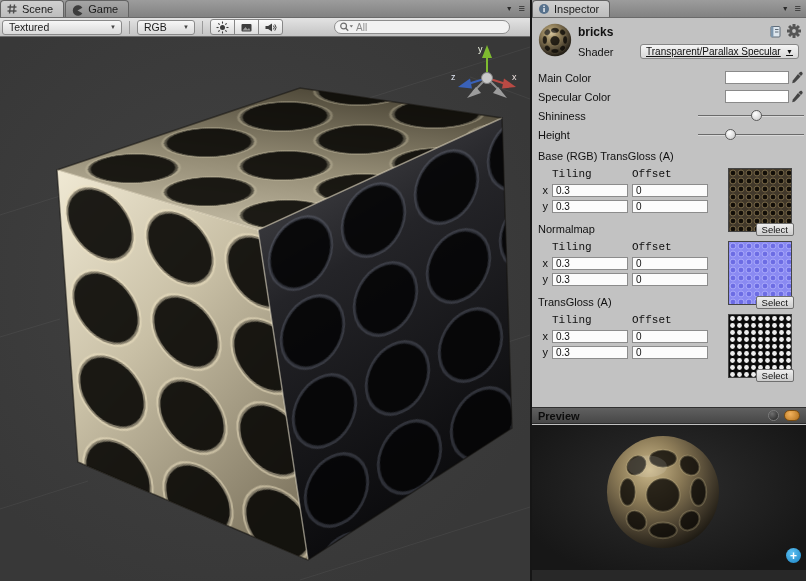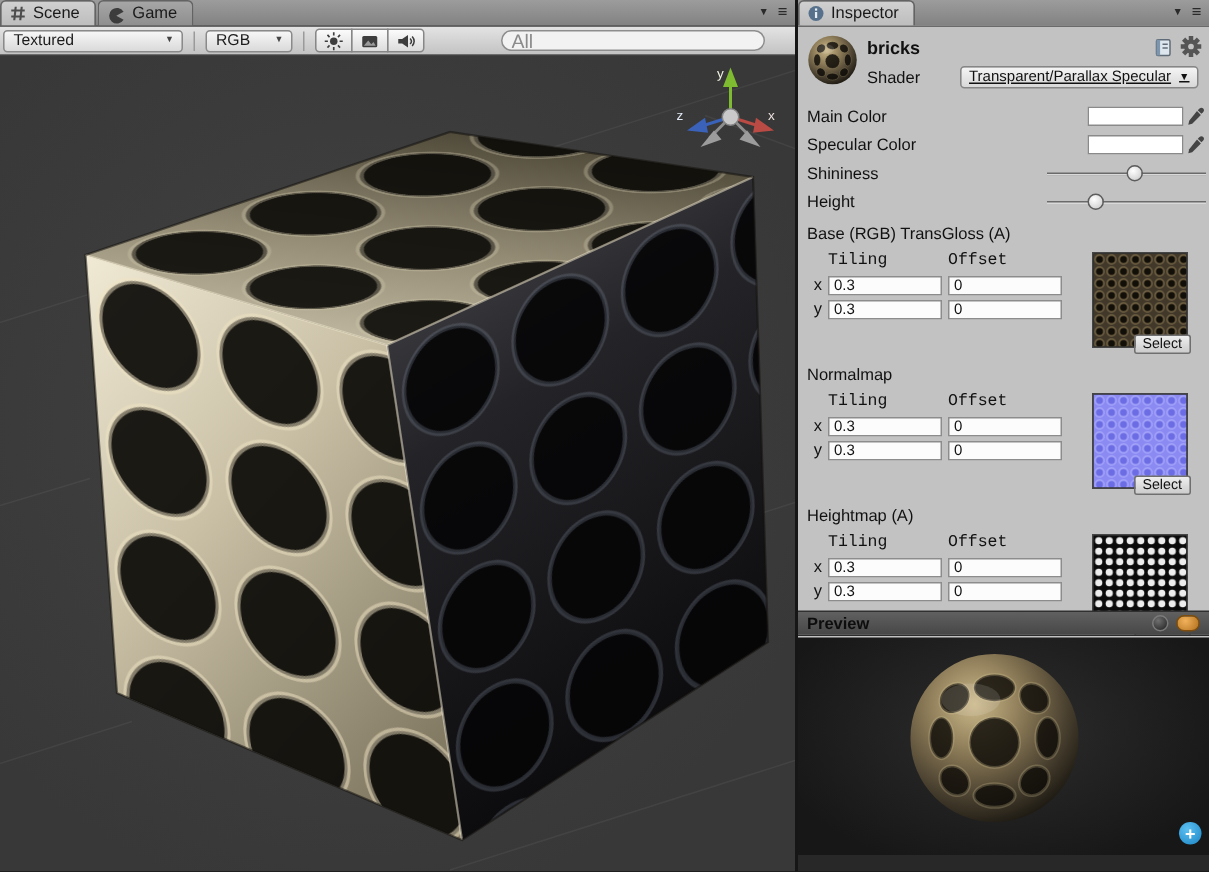--- a/index.html
+++ b/index.html
@@ -47,21 +47,21 @@
   }
   .tb-btn:first-child { border-radius:3px 0 0 3px; margin-left:0; }
   .tb-btn:last-child { border-radius:0 3px 3px 0; }
   .searchbox {
     margin-left:auto; margin-right:10px; width:176px; height:14px;
     background:#f2f2f2; border:1px solid #8d8d8d; border-radius:8px;
     display:flex; align-items:center; padding:0 6px 0 4px; gap:2px;
   }
   .searchbox input {
     flex:1; border:none; background:transparent; outline:none;
-    font-family:inherit; font-size:13px; color:#8a8a8a;
+    font-family:inherit; font-size:10px; color:#8a8a8a;
   }
   
   .viewport {
     position:absolute; left:0; top:37px; width:530px; height:544px; overflow:hidden;
     background:radial-gradient(circle at 45% 45%, #424242, #383838 78%);
   }
   .scene-svg { position:absolute; left:0; top:0; }
   
   .inspector-body { position:absolute; top:18px; left:0; right:0; height:389px; background:#c2c2c2; }
   .mat-header { position:relative; padding:5px 4px 0 6px; display:flex; gap:6px; height:50px; }
@@ -79,21 +79,21 @@
   .prop-row { display:flex; align-items:center; height:19px; padding:0 2px 0 6px; }
   .prop-label { flex:1; }
   .color-well { width:64px; height:13px; background:#fff; border:1px solid #8a8a8a; }
   .dropper { width:13px; height:14px; margin-left:2px; }
   .slider { width:106px; height:14px; position:relative; }
   .slider .track { position:absolute; left:0; right:0; top:6px; height:2px; background:#6a6a6a; border-bottom:1px solid #d9d9d9; }
   .slider .knob {
     position:absolute; top:1px; width:11px; height:11px; border-radius:50%;
     background:radial-gradient(circle at 38% 32%, #ffffff, #c6c6c6); border:1px solid #5c5c5c;
   }
-  .map-section { position:relative; height:72px; margin-top:22px; }
+  .map-section { position:relative; height:72px; margin-top:1px; }
   .map-section.first { margin-top:6px; }
   .map-title { padding-left:6px; }
   .tile-grid { position:absolute; left:6px; top:16px; }
   .tg-row { display:flex; align-items:center; height:16px; gap:4px; }
   .tg-head span.col { width:76px;font-family:Liberation Mono, monospace; }
   .tg-xy { width:10px; text-align:right; }
   .tg-row input {
     width:76px; height:13px; border:1px solid #8c8c8c; background:#fcfcfc;
     font-family:inherit; font-size:10px; padding:0 3px; color:#111;
   }
@@ -441,21 +441,21 @@
         </div>
         <div class="thumb-wrap">
           <svg width="62" height="62">
               <rect width="62" height="62" fill="url(#thumbNorm)"></rect>
             </svg>
           <button class="select-btn">Select</button>
         </div>
       </div>
 
       <div class="map-section">
-        <div class="map-title">Heightmap (A)</div>
+        <div class="map-title">TransGloss (A)</div>
         <div class="tile-grid">
           <div class="tg-row tg-head">
             <span class="tg-xy"></span>
             <span class="col">Tiling</span>
             <span class="col">Offset</span>
           </div>
           <div class="tg-row">
             <span class="tg-xy">x</span>
             <input value="0.3" style="">
             <input value="0" style="">

